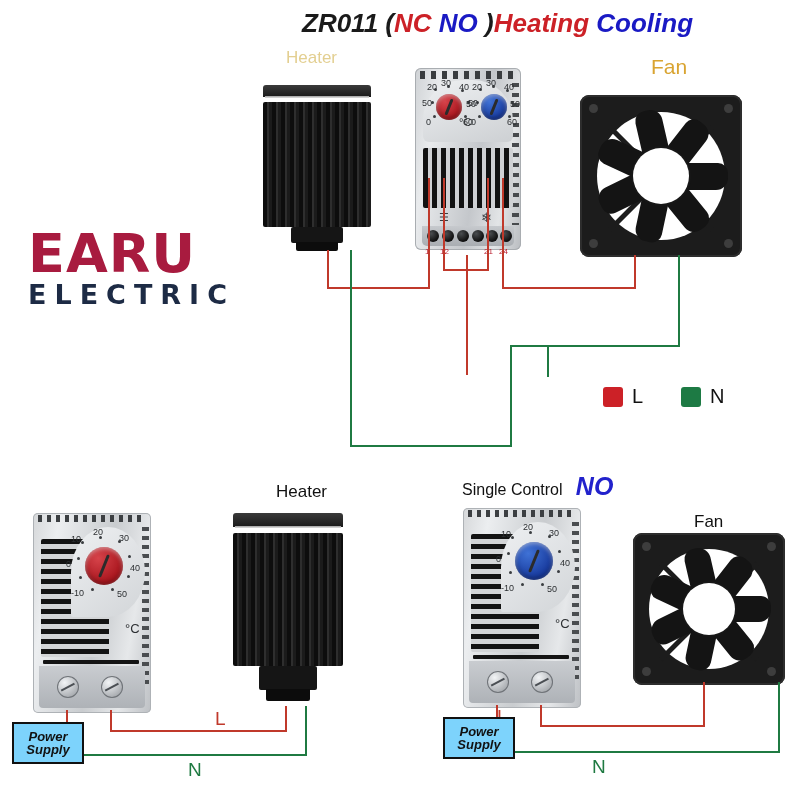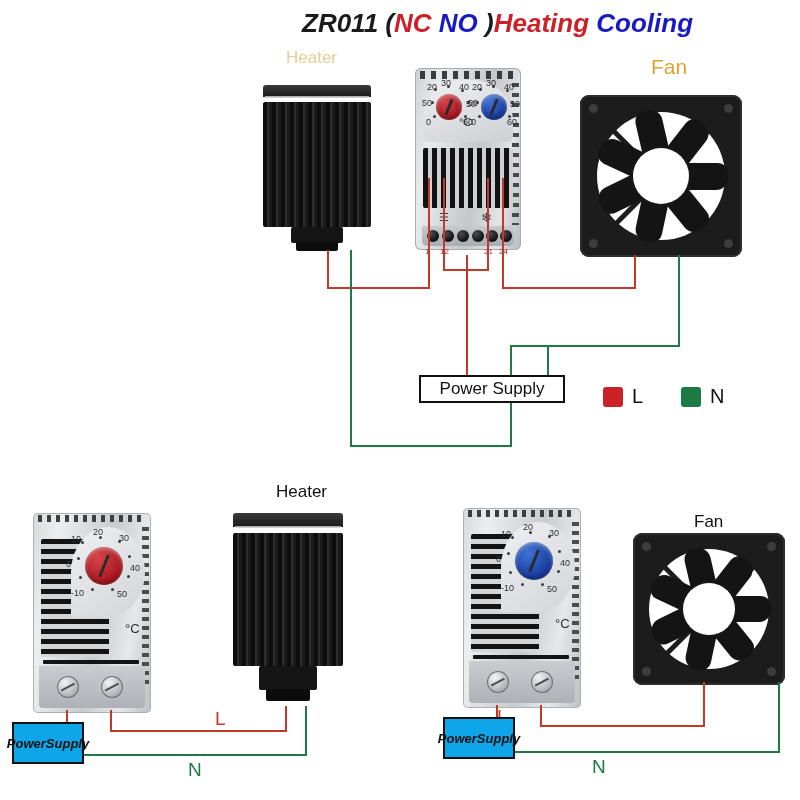--- a/index.html
+++ b/index.html
@@ -42,24 +42,24 @@
   }
 
   
   .psbox{
     border:2px solid #111;background:#fff;color:#111;
     font-size:17px;text-align:center;
     display:flex;align-items:center;justify-content:center;
     box-sizing:border-box;
   }
   .psbox-small{
-    border:2px solid #111;background:#0ea5e9;color:#111;
+    border:2px solid #111;background:#7dd3fc;color:#111;
     font-size:13px;font-style:italic;font-weight:700;
     line-height:1.0;text-align:center;
-    display:flex;flex-direction:row;align-items:center;justify-content:center;
+    display:flex;flex-direction:column;align-items:center;justify-content:center;
     box-sizing:border-box;
   }
 
   
   .sw{width:20px;height:20px;border-radius:3px;}
   .sw-L{background:#cc2127;}
   .sw-N{background:#1d7a44;}
 
   
   .wire{position:absolute;}
@@ -210,20 +210,24 @@
 </style>
 </head>
 <body>
 
 <div class="stage">
 
   <div class="abs title" style="left:302px;top:8px;">
     <span class="t-blk">ZR011</span><span class="t-blk">&nbsp;</span><span class="t-blk">(</span><span class="t-red">NC</span><span>&nbsp;</span><span class="t-blue">NO</span><span class="t-blk">&nbsp;</span><span class="t-blk">)</span><span class="t-red">Heating</span><span>&nbsp;</span><span class="t-blue">Cooling</span>
   </div>
 
+  <div class="abs" style="left:28px;top:228px;">
+    <div class="logo-earu">EARU</div>
+    <div class="logo-elec">ELECTRIC</div>
+  </div>
 
   <div class="abs lbl-heater-top" style="left:286px;top:48px;">Heater</div>
 
   <div class="heater" style="left:263px;top:85px;width:108px;height:165px;">
     <div class="cap"></div>
     <div class="capline" style="top:11px;"></div>
     <div class="fins" style="top:17px;height:125px;"></div>
     <div class="base" style="left:26%;top:142px;width:48%;height:16px;"></div>
     <div class="foot" style="left:31%;top:157px;width:38%;height:9px;"></div>
   </div>
@@ -338,23 +342,20 @@
   <div class="wire wg abs" style="left:350px;top:250px;width:2px;height:197px;"></div>
   <div class="wire wg abs" style="left:350px;top:445px;width:162px;height:2px;"></div>
 
   <div class="wire wg abs" style="left:510px;top:345px;width:2px;height:102px;"></div>
   <div class="wire wg abs" style="left:510px;top:345px;width:170px;height:2px;"></div>
 
   <div class="wire wg abs" style="left:678px;top:255px;width:2px;height:92px;"></div>
 
   <div class="wire wg abs" style="left:547px;top:345px;width:2px;height:32px;"></div>
 
-  <div class="psbox abs" style="left:419px;top:375px;width:146px;height:28px;">
-    <span>Power Supply</span>
-  </div>
 
   <div class="abs" style="left:603px;top:385px;display:flex;align-items:center;gap:9px;">
     <div class="sw sw-L"></div>
     <div class="legend-txt">L</div>
   </div>
   <div class="abs" style="left:681px;top:385px;display:flex;align-items:center;gap:9px;">
     <div class="sw sw-N"></div>
     <div class="legend-txt">N</div>
   </div>
 
@@ -411,20 +412,25 @@
 
   <div class="wire wg abs" style="left:50px;top:754px;width:257px;height:2px;"></div>
   <div class="wire wg abs" style="left:305px;top:706px;width:2px;height:50px;"></div>
   <div class="abs wlabel wl-N" style="left:188px;top:759px;">N</div>
 
   <div class="psbox-small abs" style="left:12px;top:722px;width:72px;height:42px;">
     <span>Power</span>
     <span>Supply</span>
   </div>
 
+  <div class="abs" style="left:462px;top:472px;">
+    <span class="sc">Single Control</span>
+    <span>&nbsp;</span>
+    <span class="sc-no">NO</span>
+  </div>
 
   <div class="abs lbl" style="left:694px;top:512px;">Fan</div>
 
   <div class="thermo" style="left:463px;top:508px;width:118px;height:200px;">
     <div class="body"></div>
     <div class="topteeth"></div>
     <div class="sideteeth" style="right:2px;"></div>
     <div class="vents" style="left:8px;top:26px;width:68px;height:118px;"></div>
     <div class="dialplate" style="left:38px;top:14px;width:74px;height:90px;"></div>
     <div class="dial dial-blue" style="left:52px;top:34px;width:38px;height:38px;">

